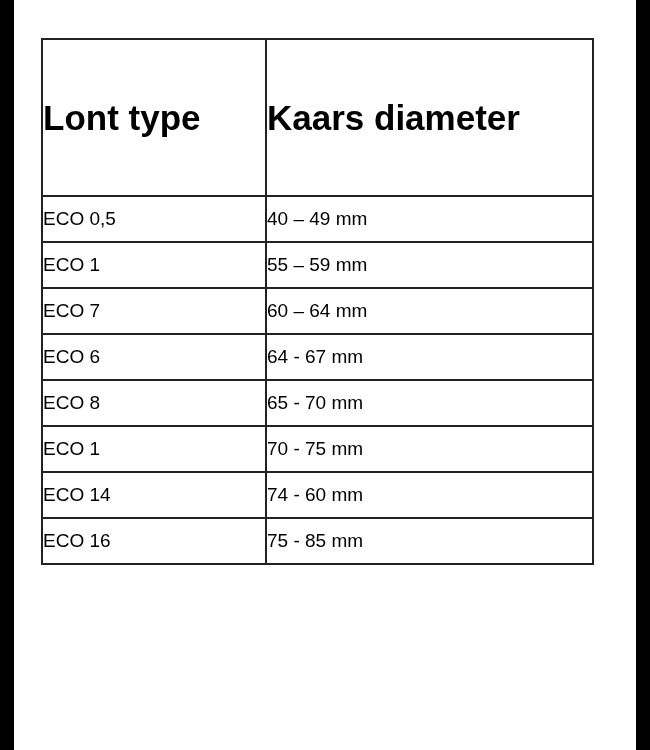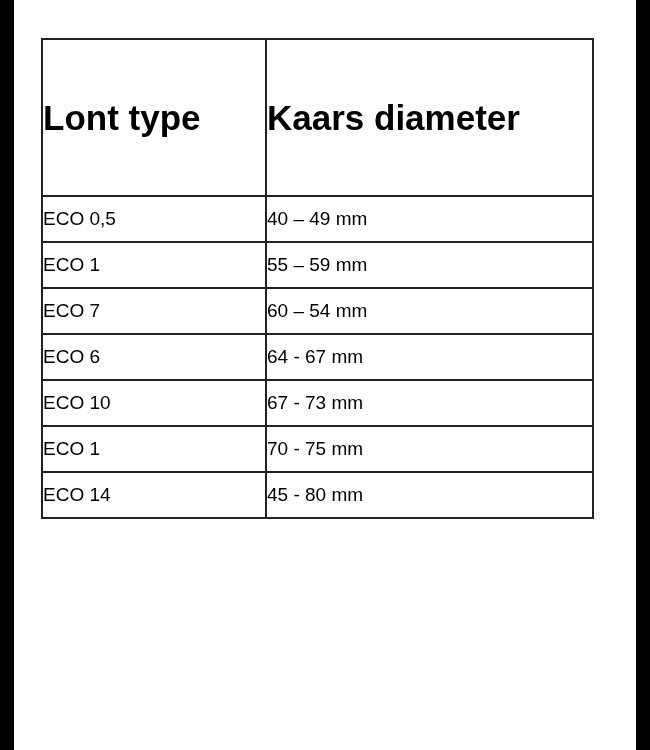--- a/index.html
+++ b/index.html
@@ -33,33 +33,37 @@
       <tr>
         <td class="c1">ECO 0,5</td>
         <td class="c2">40 – 49 mm</td>
       </tr>
       <tr>
         <td class="c1">ECO 1</td>
         <td class="c2">55 – 59 mm</td>
       </tr>
       <tr>
         <td class="c1">ECO 7</td>
-        <td class="c2">60 – 54 mm</td>
+        <td class="c2">60 – 64 mm</td>
       </tr>
       <tr>
         <td class="c1">ECO 6</td>
         <td class="c2">64 - 67 mm</td>
       </tr>
       <tr>
-        <td class="c1">ECO 10</td>
-        <td class="c2">67 - 73 mm</td>
+        <td class="c1">ECO 8</td>
+        <td class="c2">65 - 70 mm</td>
       </tr>
       <tr>
         <td class="c1">ECO 1</td>
         <td class="c2">70 - 75 mm</td>
       </tr>
       <tr>
         <td class="c1">ECO 14</td>
-        <td class="c2">45 - 80 mm</td>
+        <td class="c2">74 - 60 mm</td>
+      </tr>
+      <tr>
+        <td class="c1">ECO 16</td>
+        <td class="c2">75 - 85 mm</td>
       </tr>
     </tbody>
   </table>
 </div>
 
 </body></html>

